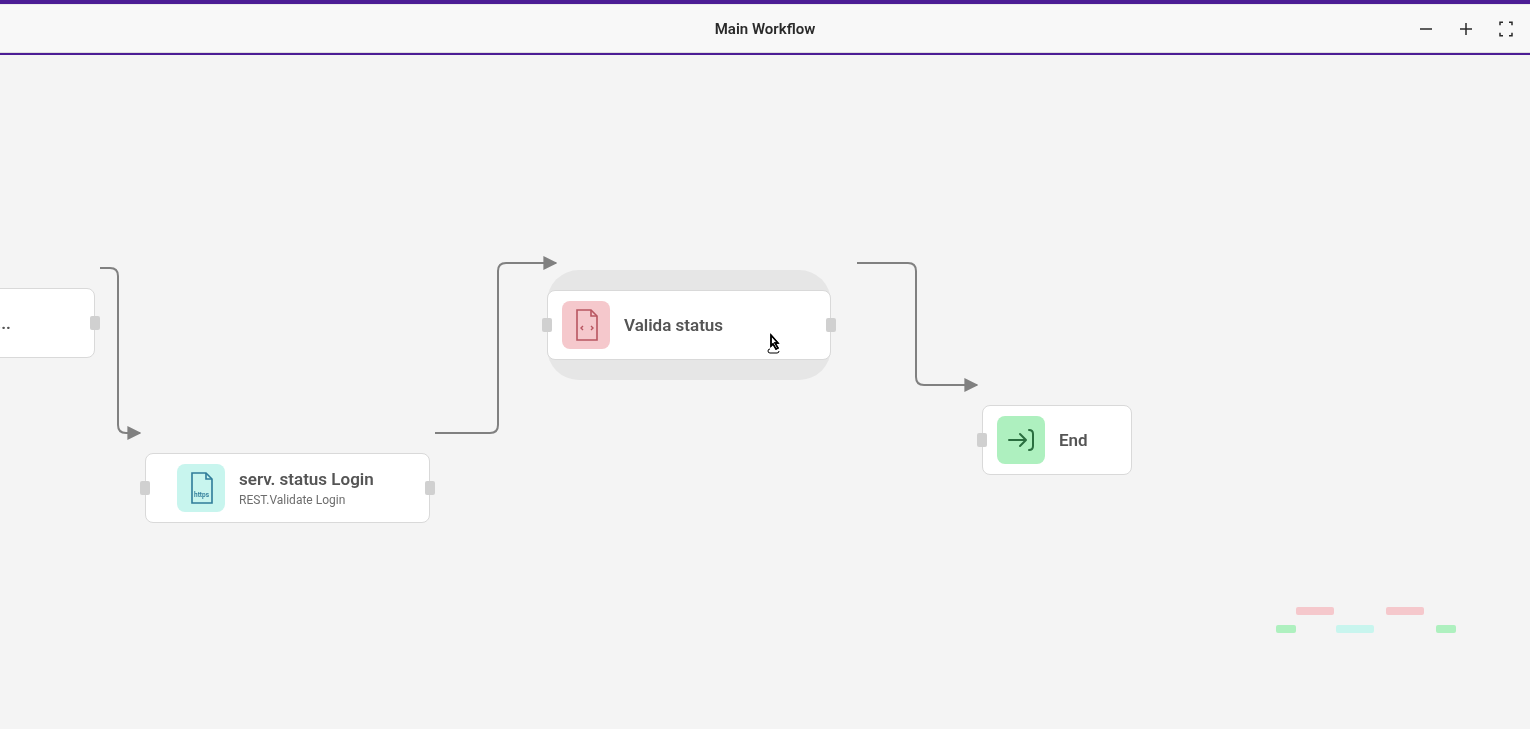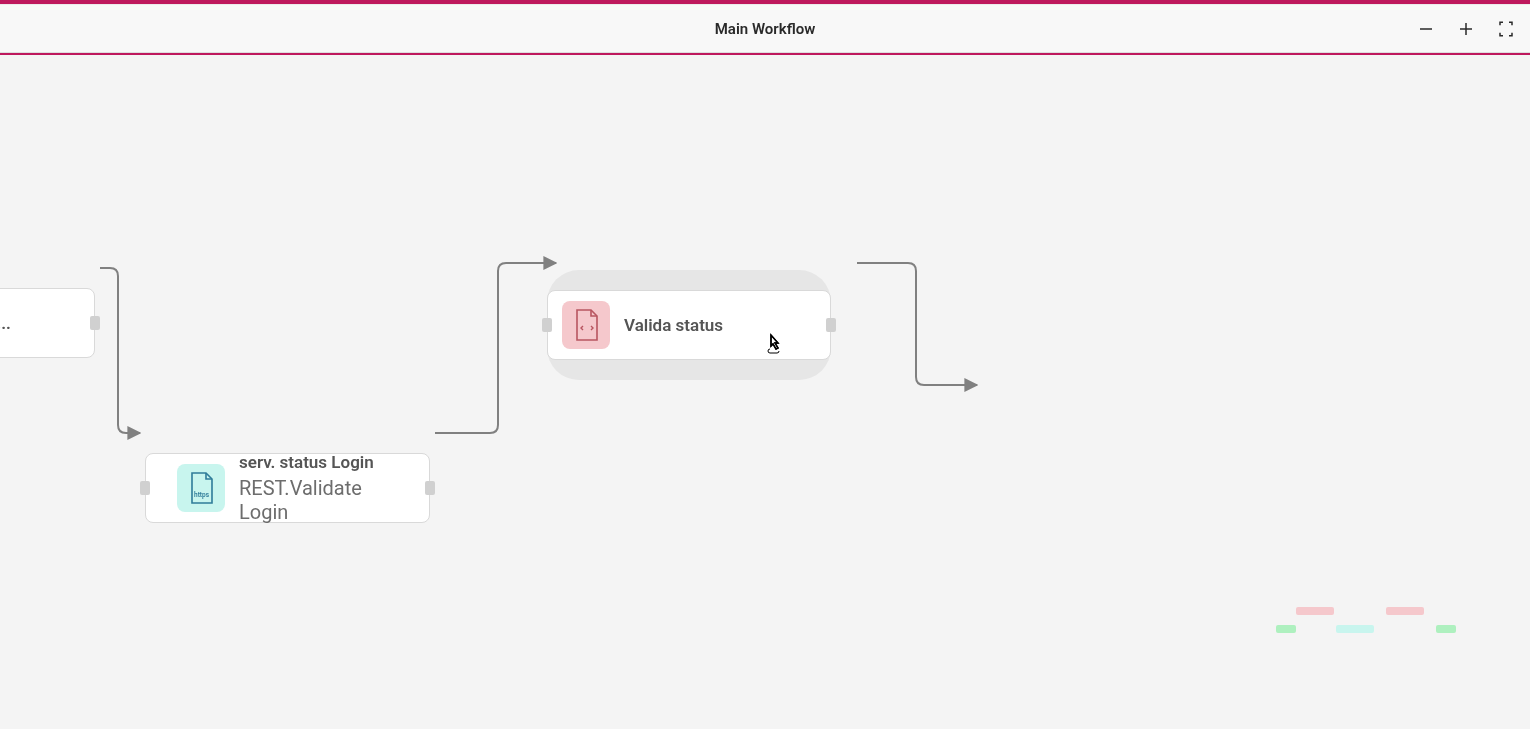--- a/index.html
+++ b/index.html
@@ -1,17 +1,17 @@
 <!DOCTYPE html>
 <html><head>
 <meta charset="utf-8">
 <style>
   * { box-sizing: border-box; margin: 0; padding: 0; }
   html, body { width: 100%; height: 100%; font-family: -apple-system, BlinkMacSystemFont, "Segoe UI", Roboto, sans-serif; background: #f4f4f4; overflow: hidden; }
-  .frame { position: relative; width: 1530px; height: 729px; background: #be185d; }
+  .frame { position: relative; width: 1530px; height: 729px; background: #4c1d95; }
 
   
   .header {
     position: absolute; left: 0; right: 0; top: 4px; height: 49px;
     background: #f8f8f8; border-bottom: 1px solid #dedede; border-top: 1px solid #ebebeb;
     display: flex; align-items: center;
   }
   .header-title {
     position: absolute; left: 50%; transform: translateX(-50%);
     font-size: 15px; font-weight: 600; color: #2a2a2a;
@@ -42,21 +42,21 @@
     gap: 14px;
     cursor: grab;
   }
   .node .icon-box {
     width: 48px; height: 48px; border-radius: 8px;
     display: flex; align-items: center; justify-content: center;
     flex-shrink: 0;
   }
   .node .label-col { display: flex; flex-direction: column; justify-content: center; }
   .node .title { font-size: 17px; font-weight: 600; color: #555; }
-  .node .subtitle { font-size: 20px; font-weight: 400; color: #6d6d6d; margin-top: 4px; }
+  .node .subtitle { font-size: 12px; font-weight: 400; color: #6d6d6d; margin-top: 4px; }
 
   
   #node-user {
     left: -75px; top: 233px; width: 170px; height: 70px;
     padding-left: 20px;
   }
   #node-user .title-only { font-size: 17px; font-weight: 600; color: #555; white-space: nowrap; }
 
   
   #node-serv {
@@ -189,20 +189,33 @@
             <path d="M20 18 L22 20 L20 22" stroke-width="1.4"></path>
           </svg>
         </div>
         <div class="label-col">
           <div class="title">Valida status</div>
         </div>
         <div class="port right"></div>
       </div>
     </div>
 
+    <div id="node-end" class="node">
+      <div class="port left"></div>
+      <div class="icon-box">
+        <svg width="32" height="28" viewBox="0 0 32 28" fill="none" stroke="#2a6e3f" stroke-width="2" stroke-linecap="round" stroke-linejoin="round">
+          <path d="M4 14 H20"></path>
+          <path d="M15 8 L21 14 L15 20"></path>
+          <path d="M24 4 Q28 4 28 8 V20 Q28 24 24 24"></path>
+        </svg>
+      </div>
+      <div class="label-col">
+        <div class="title">End</div>
+      </div>
+    </div>
 
     <div class="cursor">
       <svg width="20" height="24" viewBox="0 0 20 24" fill="none" stroke="#000" stroke-width="1.4">
         <path d="M7 3 V14 L9 12 L12 17 L14 16 L11 11 L14 11 Z" fill="#fff"></path>
         <path d="M7 3 V14 L9 12 L12 17 L14 16 L11 11 L14 11 Z"></path>
         <path d="M6 17 Q4 17 4 19 Q4 21 6 21 L13 21 Q15 21 15 19" stroke-width="1"></path>
       </svg>
     </div>
 
     <div class="minimap">

